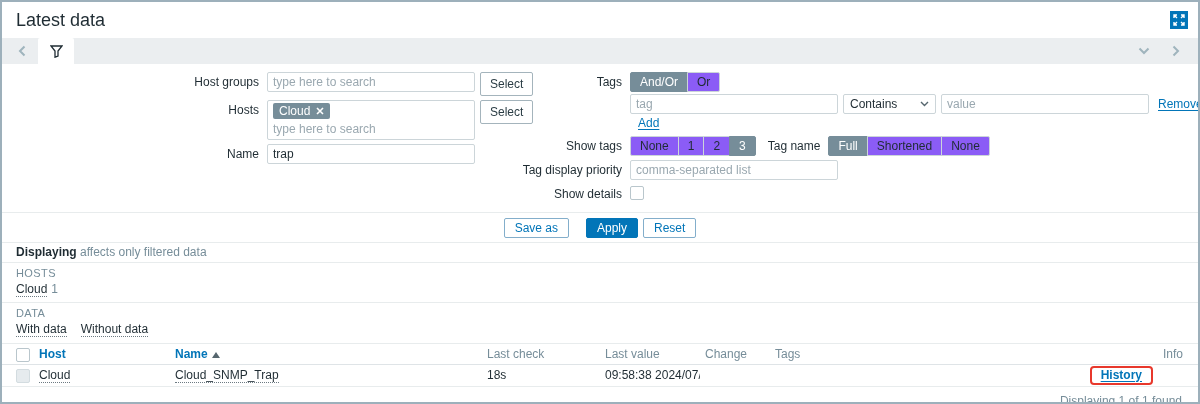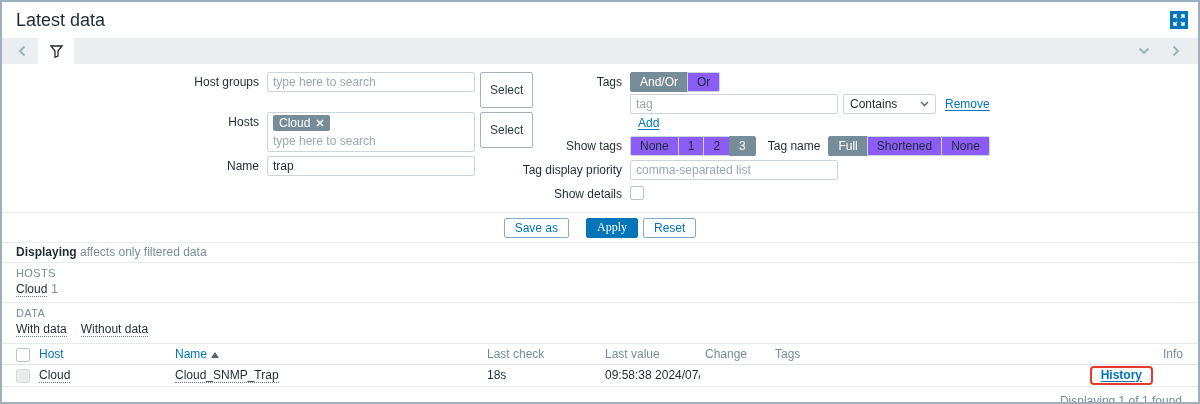--- a/index.html
+++ b/index.html
@@ -20,21 +20,21 @@
 
   
   .filter-panel { position:relative; height:178px; background:#fff; }
   .form-left { position:absolute; left:0; top:8px; }
   .form-right { position:absolute; left:520px; top:8px; }
   .frow { display:flex; align-items:flex-start; margin-bottom:4px; }
   .lbl { width:265px; text-align:right; padding-right:8px; padding-top:3px; color:#1f2c33; }
   .rlbl { width:108px; text-align:right; padding-right:8px; padding-top:3px; color:#1f2c33; white-space:nowrap; }
   input.tinput { height:20px; border:1px solid #ccd5d9; border-radius:2px; padding:0 5px; font:12px "Liberation Sans", sans-serif; color:#1f2c33; width:208px; outline:none; }
   input.tinput::placeholder { color:#9aa8b0; }
-  .select-btn { margin-left:5px; height:36px; padding:0 9px; background:#fff; border:1px solid #a4b4bc; border-radius:2px; font:12px "Liberation Sans", sans-serif; color:#2b3d45; cursor:pointer; }
+  .select-btn { margin-left:5px; height:24px; padding:0 9px; background:#fff; border:1px solid #a4b4bc; border-radius:2px; font:12px "Liberation Sans", sans-serif; color:#2b3d45; cursor:pointer; }
   .multiselect { width:208px; min-height:34px; border:1px solid #ccd5d9; border-radius:2px; padding:2px 5px 3px; background:#fff; }
   .chip { display:inline-flex; align-items:center; gap:6px; background:#768d99; color:#fff; border-radius:2px; padding:1px 6px; font-size:12px; cursor:default; }
   .chip-x { display:flex; cursor:pointer; }
   .ms-ph { color:#9aa8b0; margin-top:3px; }
 
   .seg { display:inline-flex; }
   .seg-btn { height:20px; line-height:18px; padding:0 9px; background:#8b5cf6; border:1px solid #ccd5d9; margin-left:-1px; color:#1f2c33; cursor:pointer; text-align:center; }
   .seg-btn:first-child { margin-left:0; border-radius:2px 0 0 2px; }
   .seg-btn:last-child { border-radius:0 2px 2px 0; }
   .seg-btn.sel { background:#768d99; border-color:#768d99; color:#fff; }
@@ -45,39 +45,39 @@
   .blue-link { color:#0275b8; text-decoration:underline; text-underline-offset:2px; cursor:pointer; }
   .rm-link { margin-left:9px; padding-top:3px; }
   .add-row { margin-left:116px; margin-bottom:6px; }
   .inline-lbl { padding:3px 8px 0 12px; color:#1f2c33; }
   .checkbox { width:14px; height:14px; border:1px solid #b9c6cc; border-radius:2px; background:#fff; margin-top:2px; cursor:pointer; }
   .checkbox.muted { background:#e6ebee; border-color:#d3dce0; cursor:default; }
 
   .btnbar { position:absolute; left:0; right:0; bottom:0; border-top:1px solid #e8eced; height:30px; display:flex; align-items:center; justify-content:center; }
   .btn { height:20px; padding:0 10px; border-radius:2px; font:12px "Liberation Sans", sans-serif; cursor:pointer; }
   .btn-outline { background:#fff; border:1px solid #83aecb; color:#0275b8; }
-  .btn-primary { background:#0275b8; border:1px solid #0275b8; color:#fff; margin-left:17px;font-family:Liberation Serif, serif; }
+  .btn-primary { background:#0275b8; border:1px solid #0275b8; color:#fff; margin-left:17px; }
   .btn-outline2 { background:#fff; border:1px solid #83aecb; color:#0275b8; margin-left:5px; }
 
   
   .subtitle-row { border-top:1px solid #e8eced; border-bottom:1px solid #e8eced; padding:2px 14px 3px; }
   .subtitle-row b { font-weight:bold; color:#1f2c33; }
   .subtitle-gray { color:#768d99; }
   .sub-block { padding:4px 14px 6px; border-bottom:1px solid #e8eced; }
   .sub-h { color:#768d99; font-size:11px; letter-spacing:.4px; margin-bottom:3px; }
   .dark-link { color:#1f2c33; border-bottom:1px dotted #6c7a82; cursor:pointer; text-decoration:none; }
   .count { color:#768d99; margin-left:4px; }
   .data-links { display:flex; gap:14px; }
 
   
   table { width:1196px; border-collapse:collapse; table-layout:fixed; }
   th, td { padding:0 5px; height:20px; text-align:left; font-weight:normal; vertical-align:middle; white-space:nowrap; overflow:hidden; }
   thead th { border-bottom:1px solid #dfe4e7; color:#768d99; }
   tbody td { border-bottom:1px solid #e8eced; height:22px; }
-  .th-sort { color:#0275b8; font-weight:normal; cursor:pointer; }
+  .th-sort { color:#0275b8; font-weight:bold; cursor:pointer; }
   .cell-cb { padding-left:14px; }
   .th-right, .td-right { text-align:right; }
   .info-col { padding-right:24px; }
   .hist-box { display:inline-block; border:2px solid #e8382c; border-radius:4px; padding:0 9px 1px;font-weight:bold; }
   .table-footer { text-align:right; padding:7px 16px 0 0; color:#768d99; }
   .sort-icon { display:inline-block; margin-left:4px; }
 </style>
 </head>
 <body>
 
@@ -173,20 +173,21 @@
         <div class="rlbl"></div>
         <input class="tinput tagrow-input" placeholder="tag" style="">
         <div class="dropdown">
           <span>Contains</span>
           <span style="display:flex;">
             <svg width="9" height="6" viewBox="0 0 9 6">
                 <path d="M1 1 L4.5 4.5 L8 1" stroke="#56666e" stroke-width="1.4" fill="none"></path>
               </svg>
           </span>
         </div>
+        <input class="tinput val-input" style="margin-left: 5px;" placeholder="value">
         <span class="blue-link rm-link">Remove</span>
       </div>
       <div class="add-row">
         <span class="blue-link">Add</span>
       </div>
       <div class="frow">
         <div class="rlbl">Show tags</div>
         <div class="seg">
           <span class="seg-btn">None</span>
           <span class="seg-btn">1</span>

